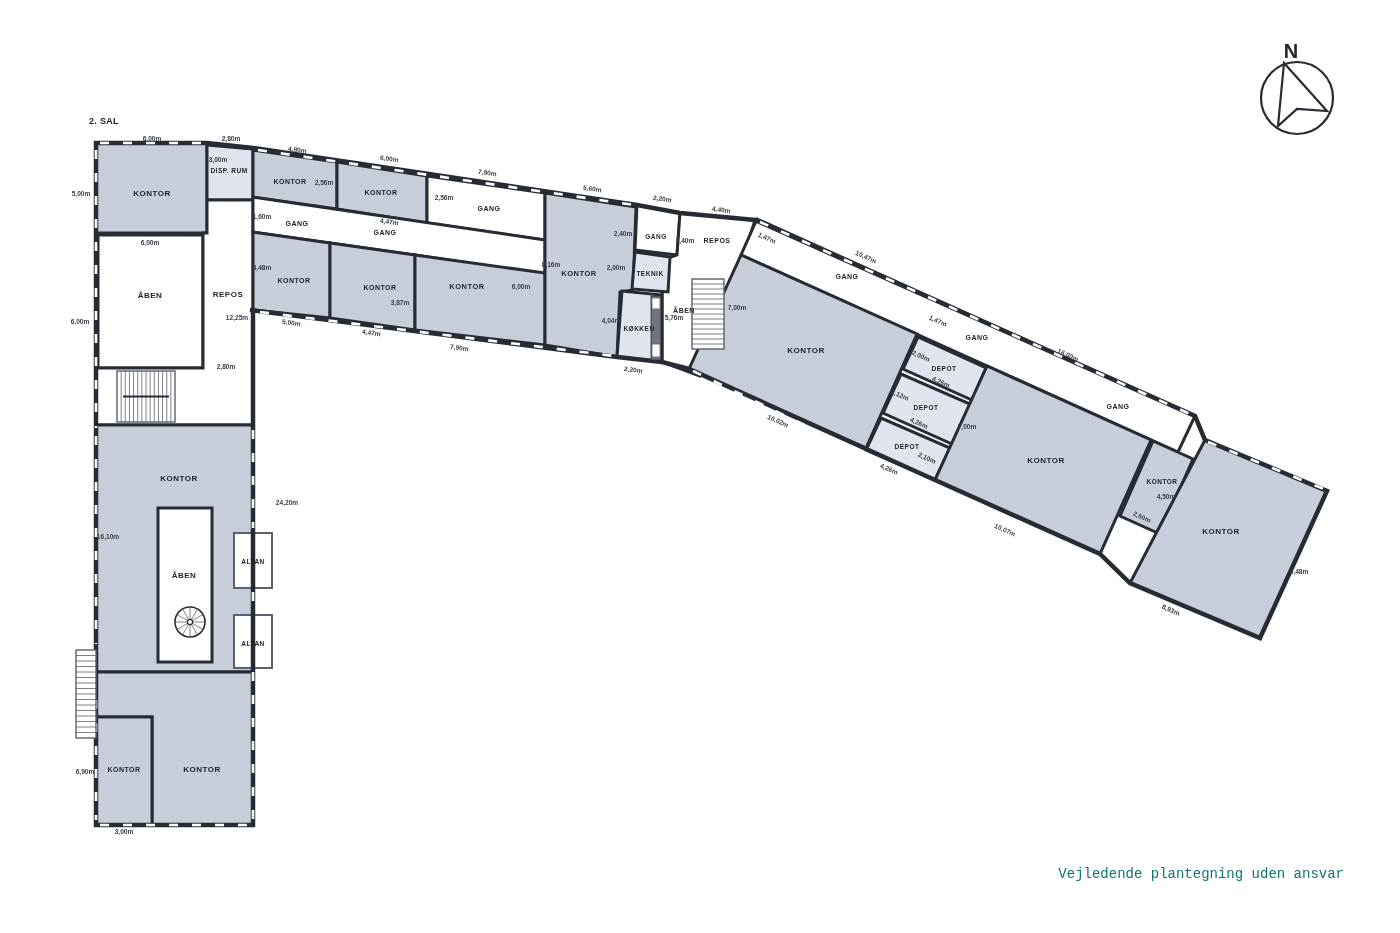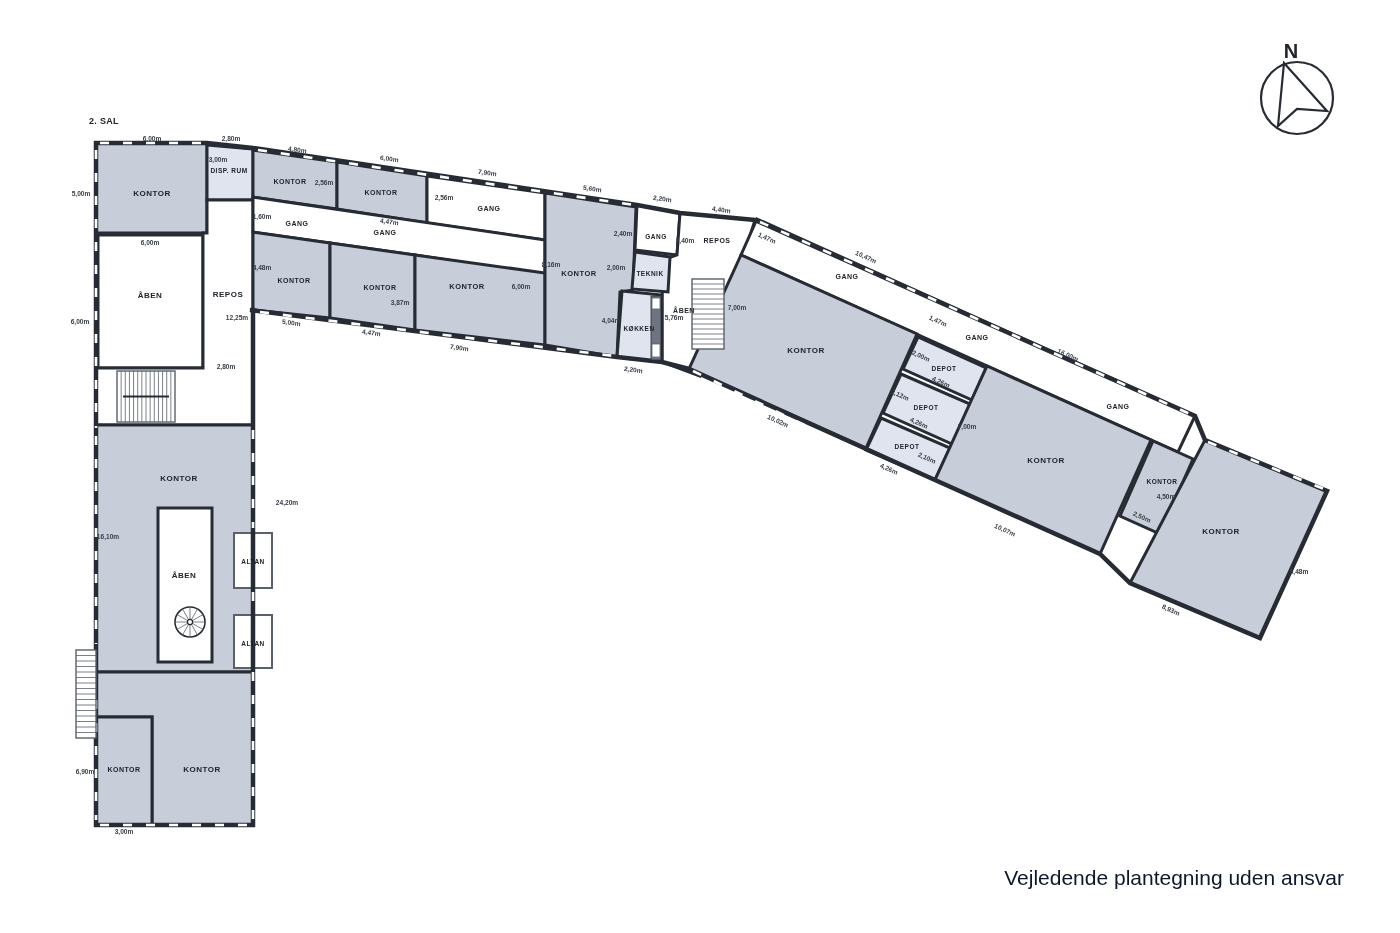--- a/index.html
+++ b/index.html
@@ -6,21 +6,21 @@
   body{
     width:1400px;height:933px;position:relative;background:#ffffff;
     font-family:"Liberation Sans", sans-serif;overflow:hidden;
   }
   #plan{position:absolute;left:0;top:0;}
   .plan-title{
     position:absolute;left:89px;top:116px;font-size:9px;font-weight:bold;
     color:#20252b;letter-spacing:.3px;
   }
   .footer-note{
-    position:absolute;right:56px;top:866px;font-size:21px;color:#0f172a;
+    position:absolute;right:56px;top:866px;font-size:14px;color:#0f766e;font-family:Liberation Mono, monospace;
   }
   text{font-family:"Liberation Sans", sans-serif;}
   .room-label{font-weight:bold;fill:#20252b;letter-spacing:.5px;text-anchor:middle;}
   .dim-label{font-weight:bold;fill:#383e46;text-anchor:middle;}
   .compass-n{font-size:20px;font-weight:bold;fill:#20252b;text-anchor:middle;}
 </style>
 </head>
 <body>
 
 <svg id="plan" width="1400" height="933" viewBox="0 0 1400 933">

